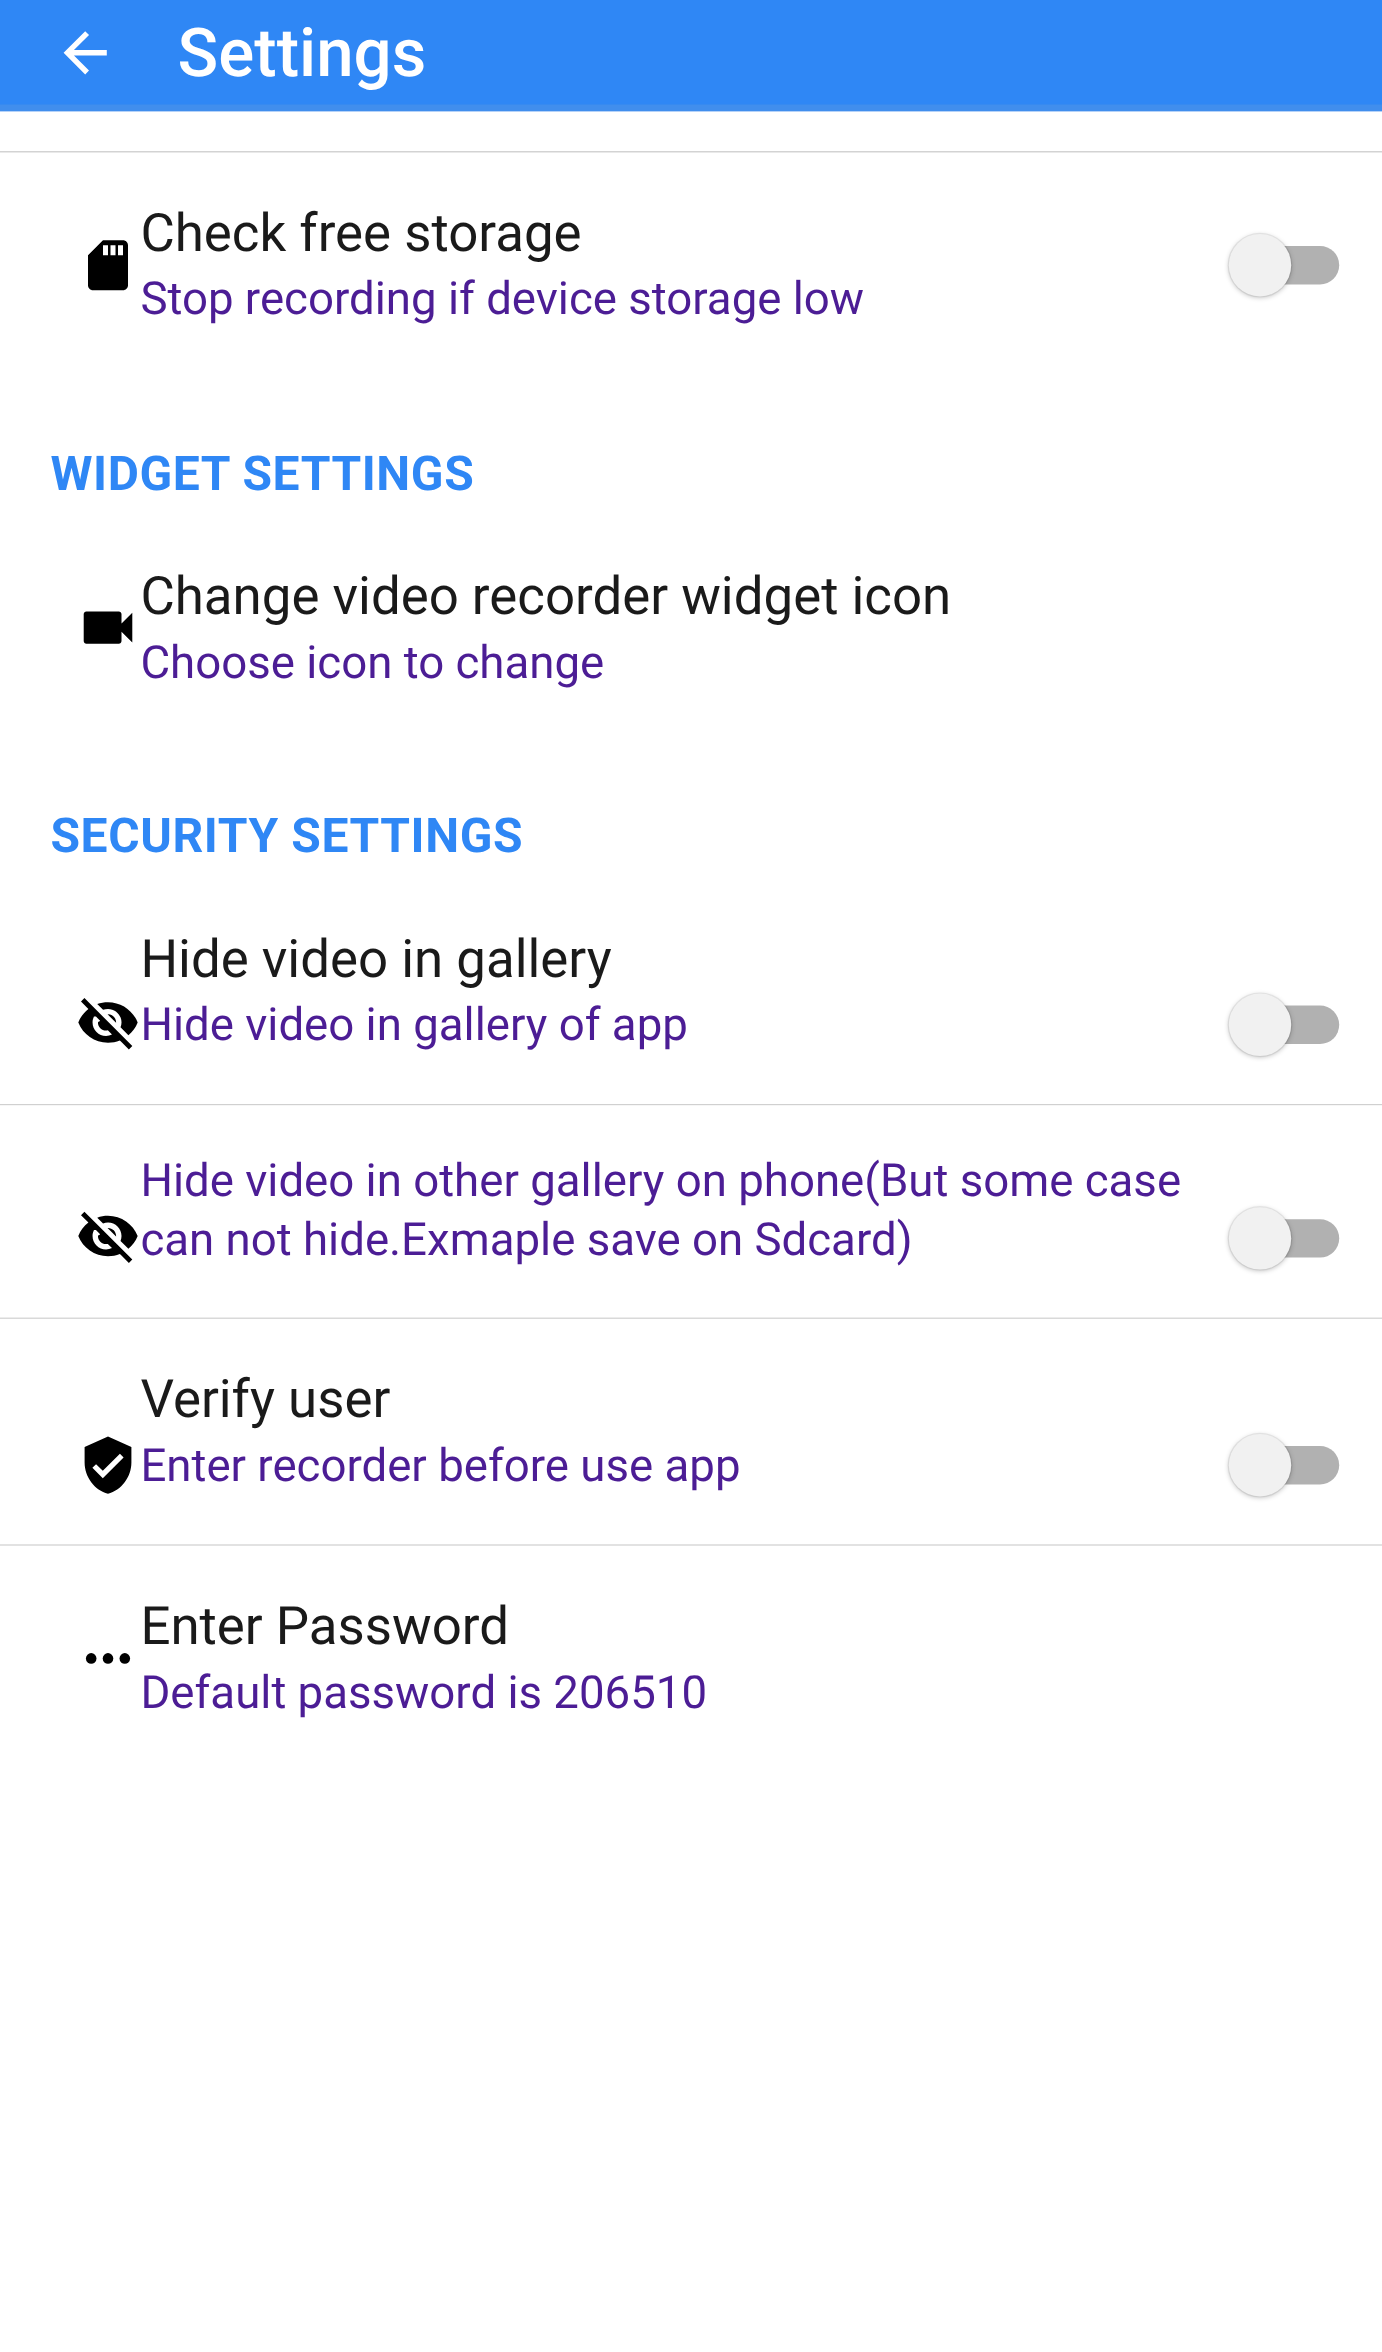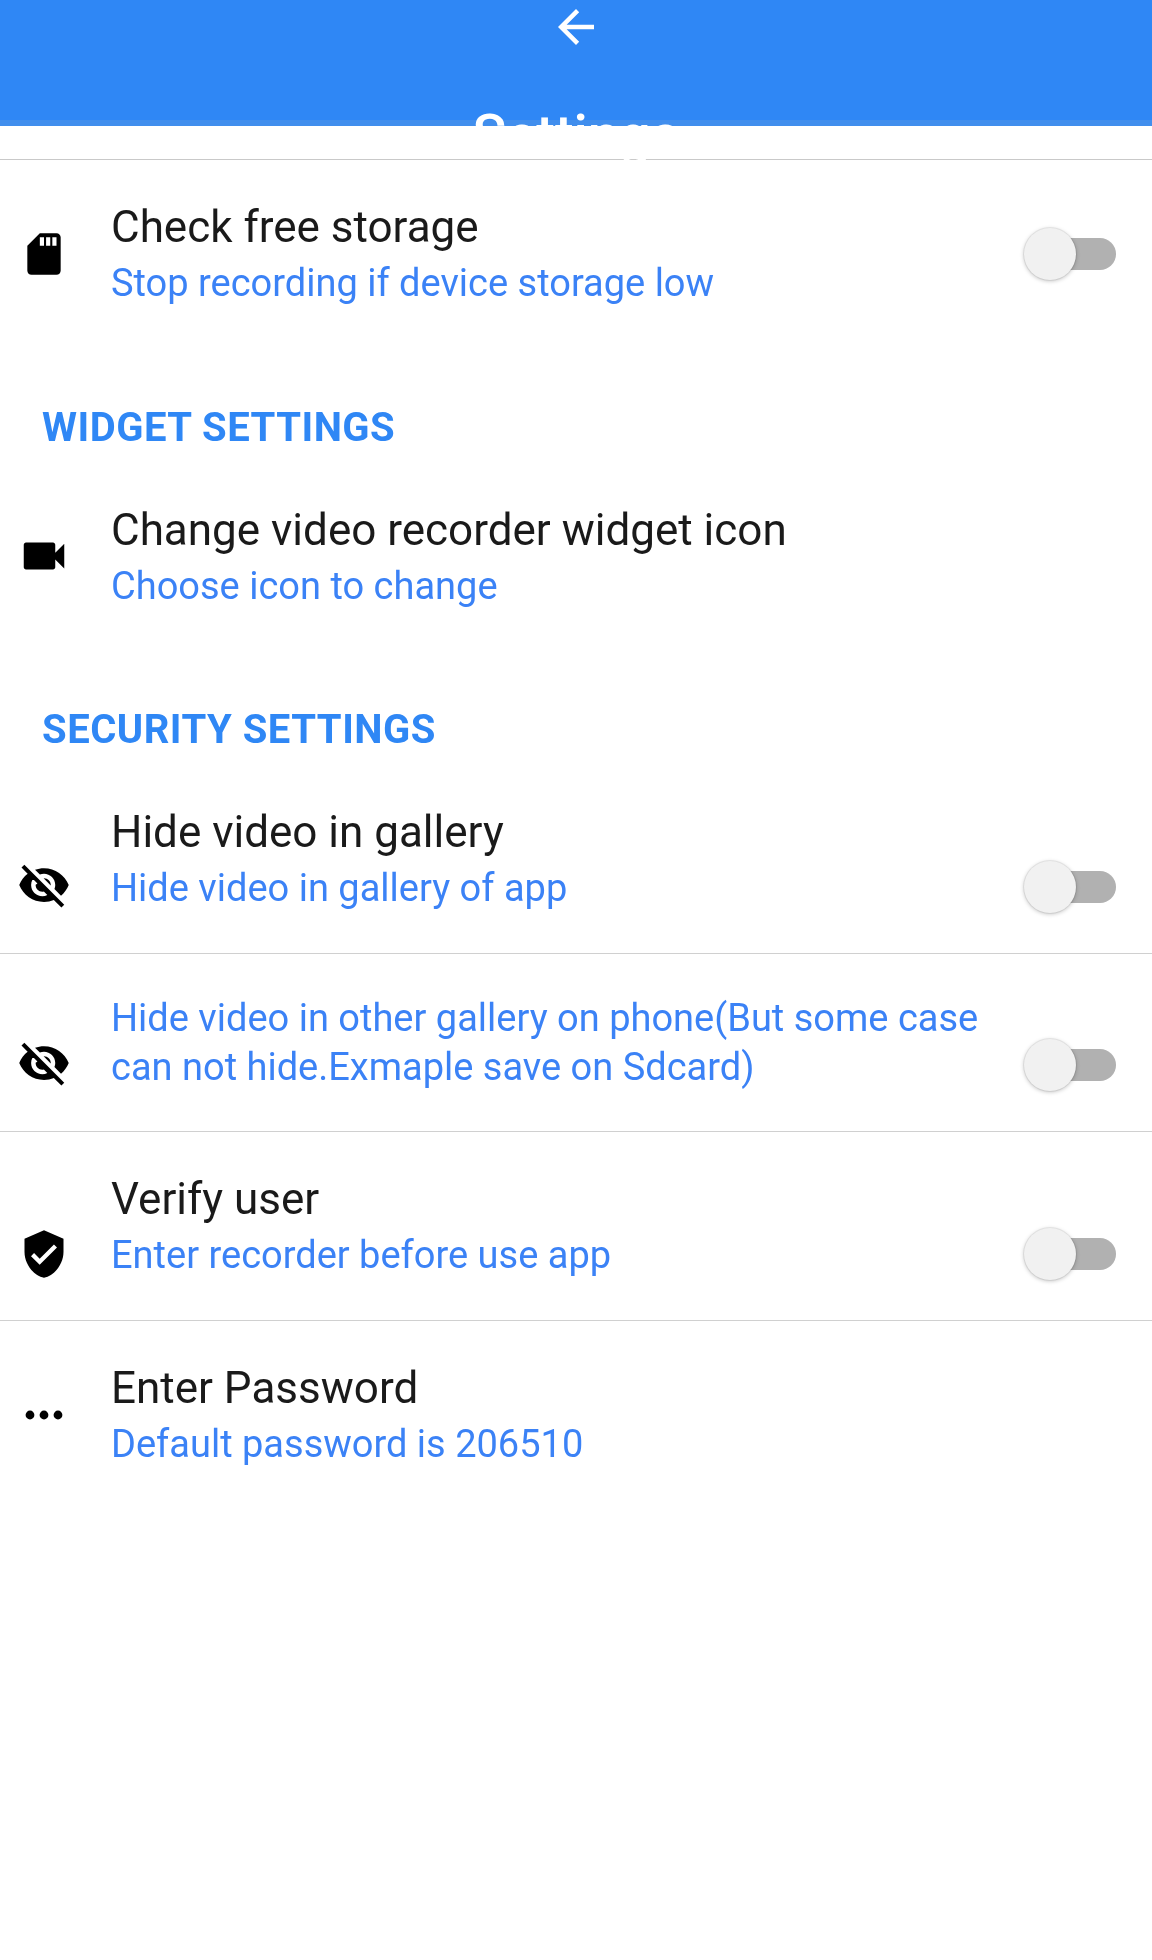--- a/index.html
+++ b/index.html
@@ -5,27 +5,26 @@
   * { box-sizing: border-box; margin: 0; padding: 0; }
   body {
     width: 1152px;
     height: 1960px;
     font-family: Roboto, -apple-system, BlinkMacSystemFont, "Segoe UI", Arial, sans-serif;
     background: #fff;
     overflow: hidden;
   }
   .appbar {
     background: #2f87f5;
-    height: 126px;
+    height: 93px;
     display: flex;
     align-items: center;
     padding: 0 42px;
     gap: 48px;
     border-bottom: 6px solid #bcbcbc22;
-    flex-direction: column;
   }
   .appbar .back-btn {
     width: 58px;
     height: 58px;
     display: flex;
     align-items: center;
     justify-content: center;
   }
   .appbar .title {
     color: #fff;
@@ -33,22 +32,21 @@
     font-weight: 500;
   }
   .thin-sep {
     height: 34px;
     background: #fff;
     border-bottom: 1px solid #c9c9c9;
   }
   .row {
     display: flex;
     align-items: center;
-    padding: 40px 36px 40px 17px;
-    gap: 40px;
+    padding: 40px 36px 40px 63px;
   }
   .row.bordered {
     border-bottom: 1px solid #d0d0d0;
     align-items: flex-end;
   }
   .icon-slot {
     width: 54px;
     min-width: 54px;
     display: flex;
     align-items: center;
@@ -60,21 +58,21 @@
     flex-direction: column;
     gap: 4px;
   }
   .row-title {
     color: #1a1a1a;
     font-size: 44px;
     font-weight: 400;
     line-height: 1.25;
   }
   .row-subtitle {
-    color: #3b82f6;
+    color: #4c1d95;
     font-size: 38px;
     font-weight: 400;
     line-height: 1.28;
   }
   .section-header {
     color: #2f87f5;
     font-size: 40px;
     font-weight: 700;
     letter-spacing: 0.5px;
     padding: 56px 42px 12px 42px;

